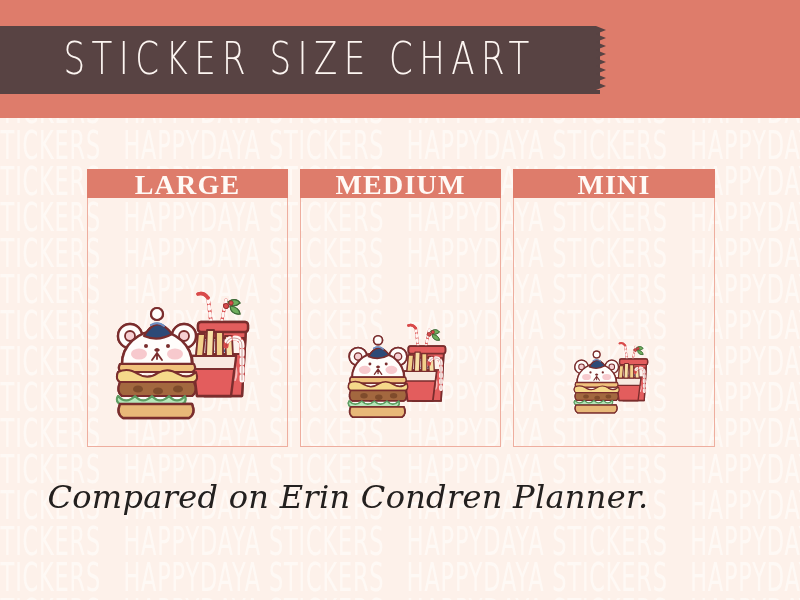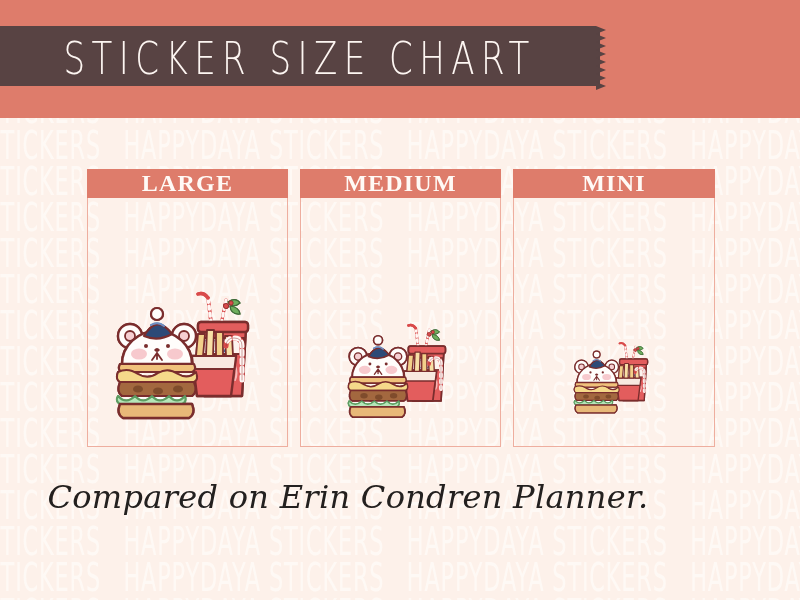--- a/index.html
+++ b/index.html
@@ -10,21 +10,21 @@
     position:relative;
   }
 
   
   #header-band{
     position:absolute;left:0;top:0;width:800px;height:118px;
     background:#de7c6b;
     overflow:hidden;
   }
   #title-ribbon{
-    position:absolute;left:0;top:26px;width:600px;height:60px;
+    position:absolute;left:0;top:26px;width:600px;height:68px;
     background:#584343;
   }
   #ribbon-zigzag{
     position:absolute;left:596px;top:26px;width:16px;height:64px;
   }
   #title-text{
     position:absolute;left:0;top:0;width:590px;height:64px;
     display:flex;align-items:center;justify-content:center;
     color:#fdf6f2;
     font-family:"DejaVu Sans",sans-serif;
@@ -65,25 +65,25 @@
   .wm-row span{margin-right:26px;}
 
   
   .size-box{
     position:absolute;
     top:51px;
   }
   .size-box-header{
     height:29px;
     background:#de7c6b;
-    display:flex;align-items:center;justify-content:center;
+    display:flex;justify-content:center;
     color:#fffaf6;
     font-family:"Liberation Serif",serif;
     font-weight:bold;
-    font-size:24px;
+    font-size:28px;
     letter-spacing:1.2px;
     transform-origin:center;
   }
   .size-box-body{
     border:1.5px solid #eeae9f;
     border-top:none;
     box-sizing:border-box;
     position:relative;
     overflow:hidden;
   }

